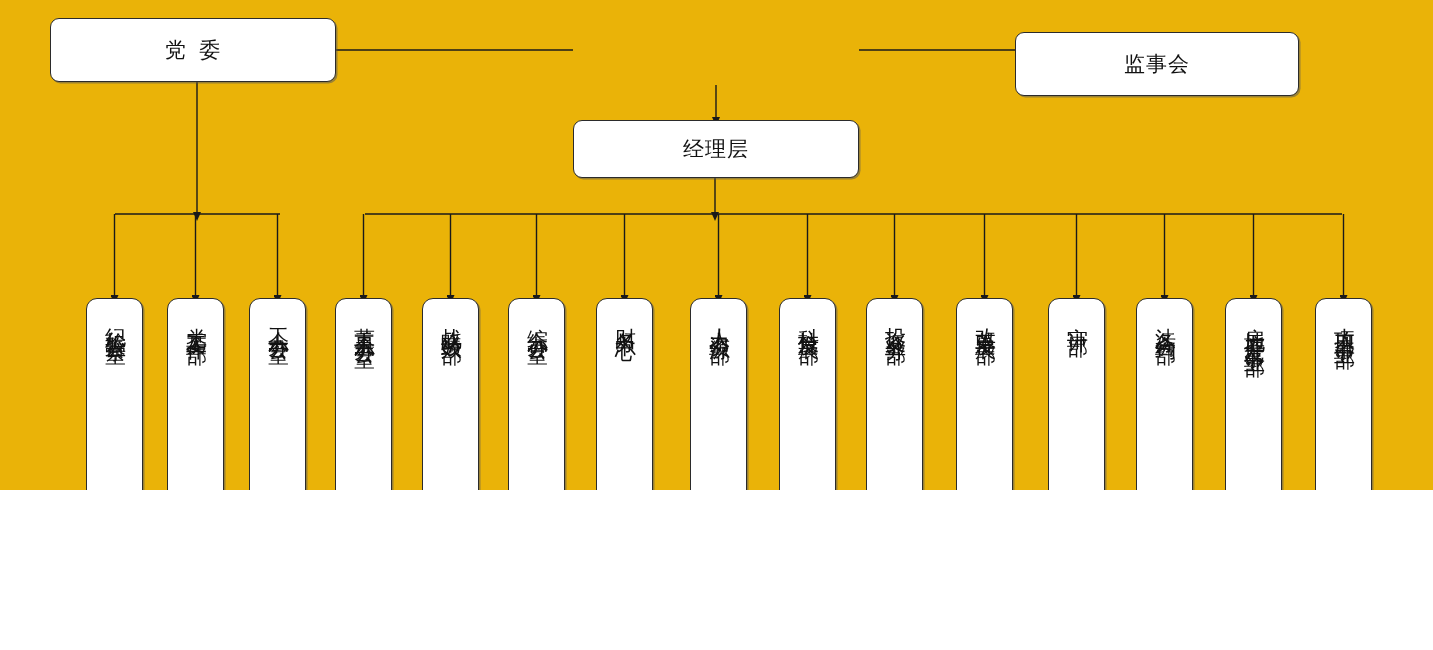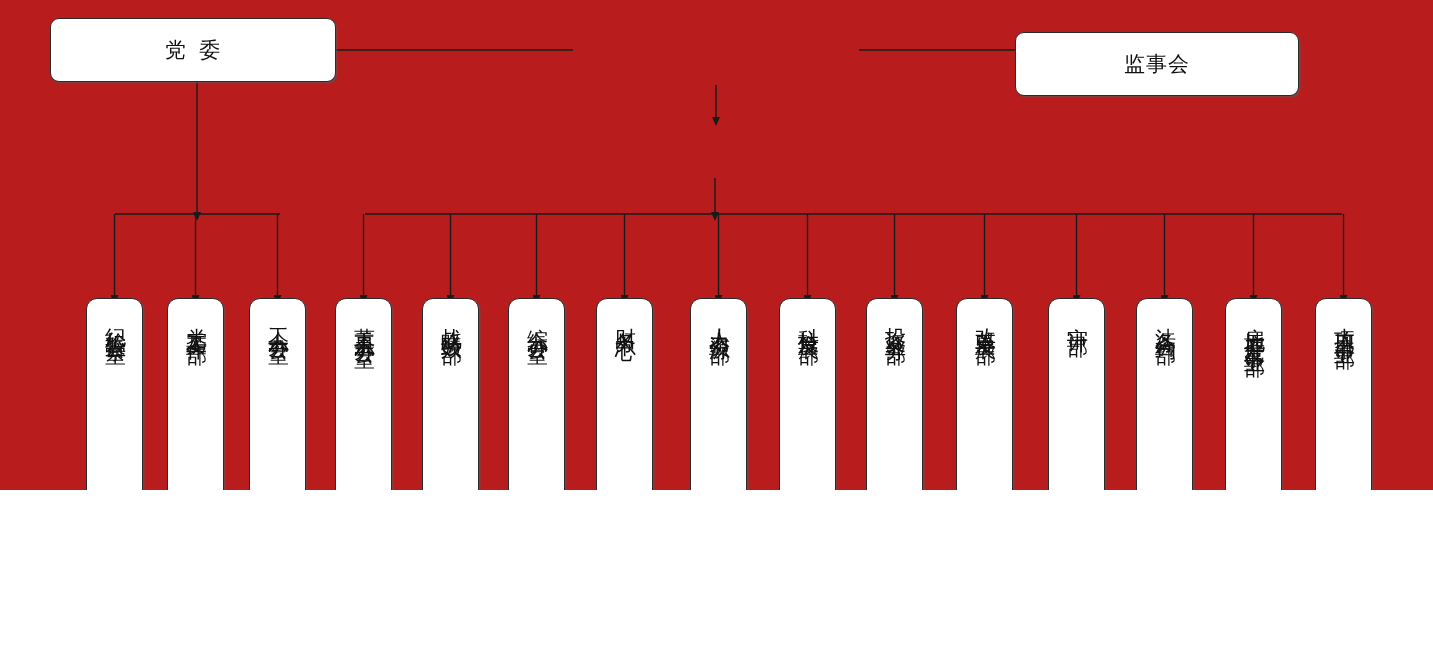--- a/index.html
+++ b/index.html
@@ -8,21 +8,21 @@
     padding: 0;
     background: #ffffff;
   }
   body {
     font-family: "Liberation Serif", "DejaVu Serif", serif;
   }
   #chart-root {
     position: relative;
     width: 1433px;
     height: 490px;
-    background: #b91c1c;
+    background: #eab308;
     overflow: hidden;
   }
   #chart-svg {
     position: absolute;
     left: 0;
     top: 0;
     width: 1433px;
     height: 650px;
     pointer-events: none;
   }
@@ -103,20 +103,23 @@
 
   <div class="node node-top" style="left: 50px; top: 18px; width: 286px; height: 64px;">
     <span class="label">党  委</span>
   </div>
 
 
   <div class="node node-top" style="left: 1015px; top: 32px; width: 284px; height: 64px;">
     <span class="label">监事会</span>
   </div>
 
+  <div class="node node-top" style="left: 573px; top: 120px; width: 286px; height: 58px;">
+    <span class="label">经理层</span>
+  </div>
 
   <div id="dept-layer">
       <div class="node node-dept" style="left: 86px; top: 298px; width: 57px; height: 331px;">
         <span class="label-v">纪检监察室</span>
       </div>
       <div class="node node-dept" style="left: 167px; top: 298px; width: 57px; height: 331px;">
         <span class="label-v">党委工作部</span>
       </div>
       <div class="node node-dept" style="left: 249px; top: 298px; width: 57px; height: 331px;">
         <span class="label-v">工会办公室</span>

